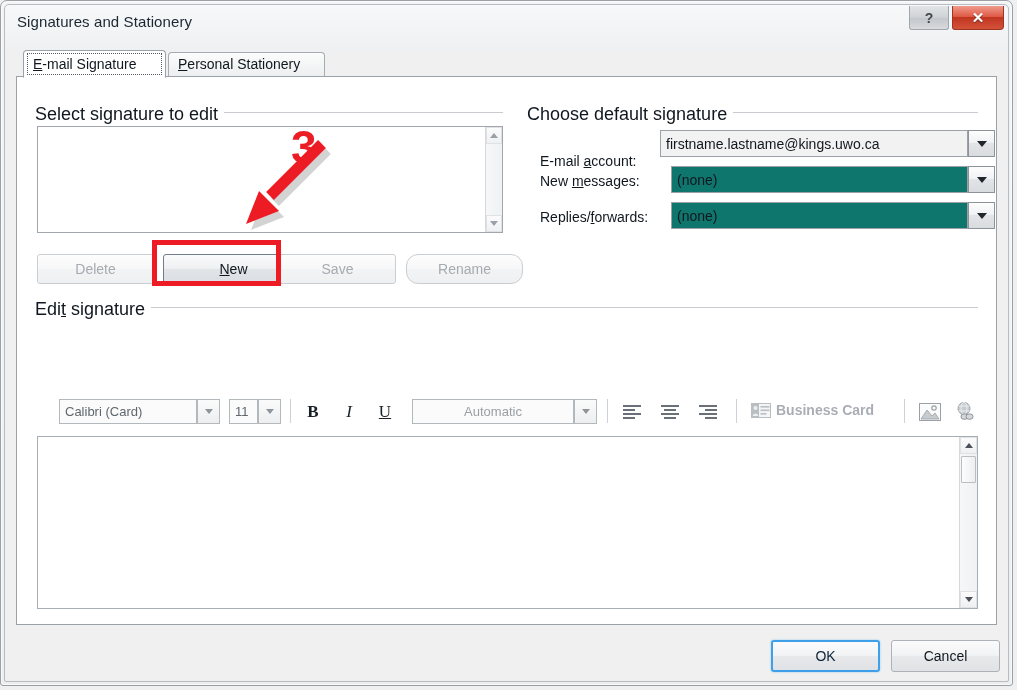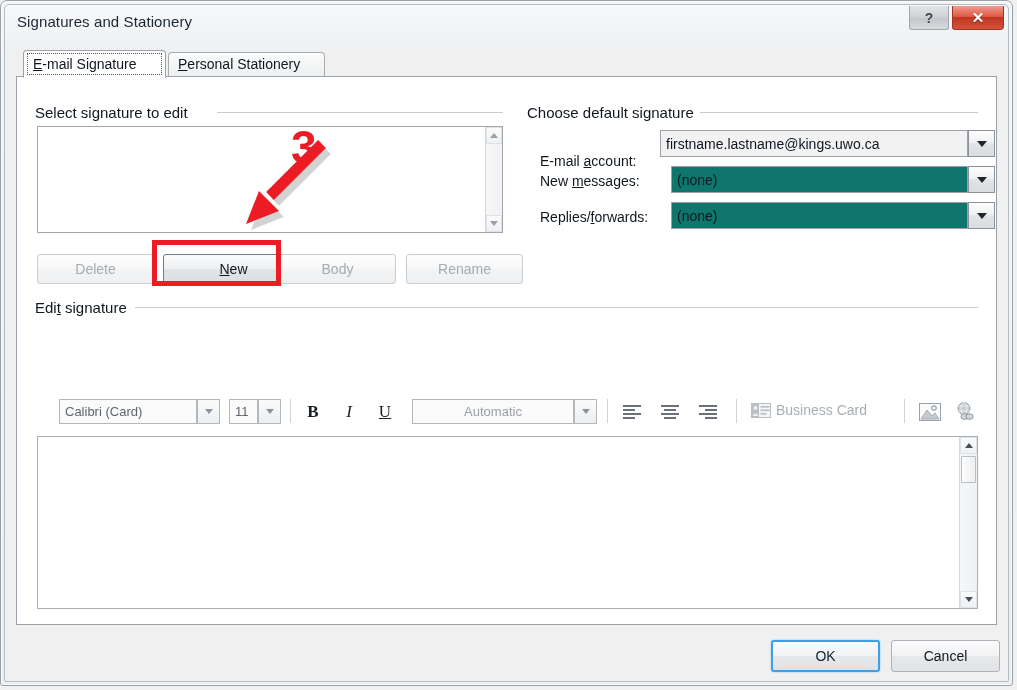--- a/index.html
+++ b/index.html
@@ -148,21 +148,21 @@
     width: 981px;
     height: 549px;
     box-sizing: border-box;
     border: 1px solid #9aa1a8;
     background: #ffffff;
   }
 
   
   .group-label {
     position: absolute;
-    font-size: 15px;
+    font-size: 18px;
     color: #10171f;
     white-space: nowrap;
     background: #ffffff;
     padding-right: 6px;
     z-index: 2;
   }
   .group-line {
     position: absolute;
     height: 1px;
     background: #c8ccd0;
@@ -431,22 +431,22 @@
             <div class="sb-btn sb-down">
                 <span class="tri tri-down dim"></span>
               </div>
           </div>
         </div>
 
         <div class="btn disabled" style="left:20px; top:177px; width:117px; height:30px;">Delete</div>
         <div class="btn strong" style="left:146px; top:177px; width:141px; height:30px;">
           <span><span class="accel">N</span>ew</span>
         </div>
-        <div class="btn disabled" style="left:262px; top:177px; width:117px; height:30px;">Body</div>
-        <div class="btn disabled" style="left:389px; top:177px; width:117px; height:30px;">Rename</div>
+        <div class="btn disabled" style="left:262px; top:177px; width:117px; height:30px;">Save</div>
+        <div class="btn disabled" style="left:389px; top:177px; width:117px; height:30px;border-radius:12px;">Rename</div>
 
         <div class="group-label" style="left:510px; top:27px;">Choose default signature</div>
         <div class="group-line" style="left:683px; top:35px; width:278px;"></div>
 
         <div class="side-label" style="left:523px; top:60px;margin-top:16px;">E-mail <span class="accel">a</span>ccount:</div>
         <div class="field shaded" style="left:643px; top:53px; width:308px; height:27px;">firstname.lastname@kings.uwo.ca</div>
         <div class="combo-btn" style="left:951px; top:53px; width:27px; height:27px;">
             <span class="tri tri-down"></span>
           </div>
 
@@ -511,21 +511,21 @@
             <svg class="align-ico" viewBox="0 0 20 16">
               <rect x="1" y="1" width="18" height="2" fill="#6a7077"></rect>
               <rect x="7" y="5" width="12" height="2" fill="#6a7077"></rect>
               <rect x="1" y="9" width="18" height="2" fill="#6a7077"></rect>
               <rect x="7" y="13" width="12" height="2" fill="#6a7077"></rect>
             </svg>
           </div>
 
           <div class="tb-sep" style="left:677px;"></div>
 
-          <div class="bizcard" style="left:692px; top:6px;">
+          <div class="bizcard" style="left:692px; top:6px;font-weight:bold;">
             <svg width="20" height="15" viewBox="0 0 20 15">
               <rect x="0.5" y="0.5" width="19" height="14" fill="#f4f5f6" stroke="#b9bec3"></rect>
               <rect x="1" y="1" width="7" height="13" fill="#b9bec3"></rect>
               <circle cx="4.5" cy="5" r="2" fill="#eceef0"></circle>
               <path d="M1.6 13 C2.2 9.5 6.8 9.5 7.4 13 Z" fill="#eceef0"></path>
               <rect x="9.5" y="3" width="9" height="1.6" fill="#b9bec3"></rect>
               <rect x="9.5" y="6.5" width="9" height="1.6" fill="#b9bec3"></rect>
               <rect x="9.5" y="10" width="6" height="1.6" fill="#b9bec3"></rect>
             </svg>
             <span>Business Card</span>

